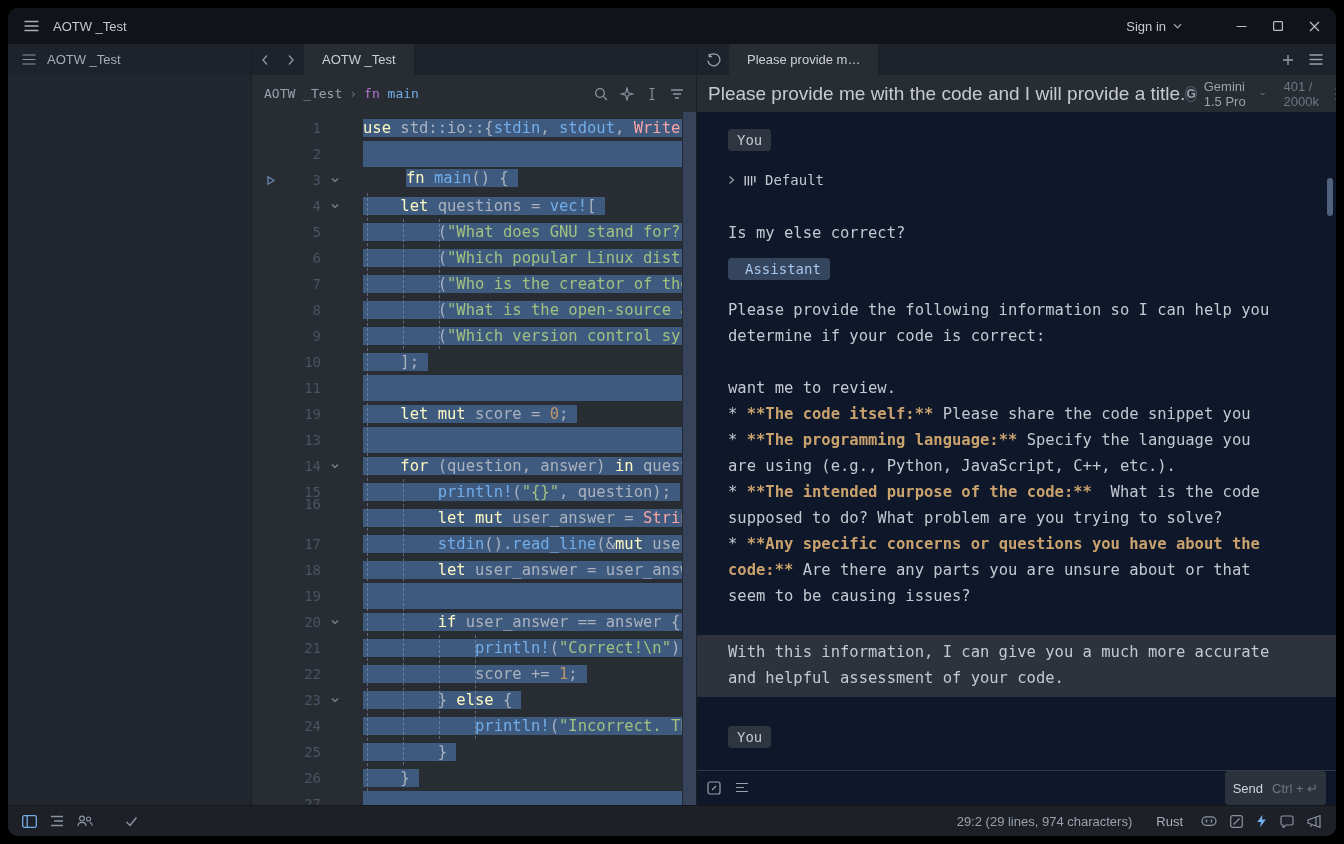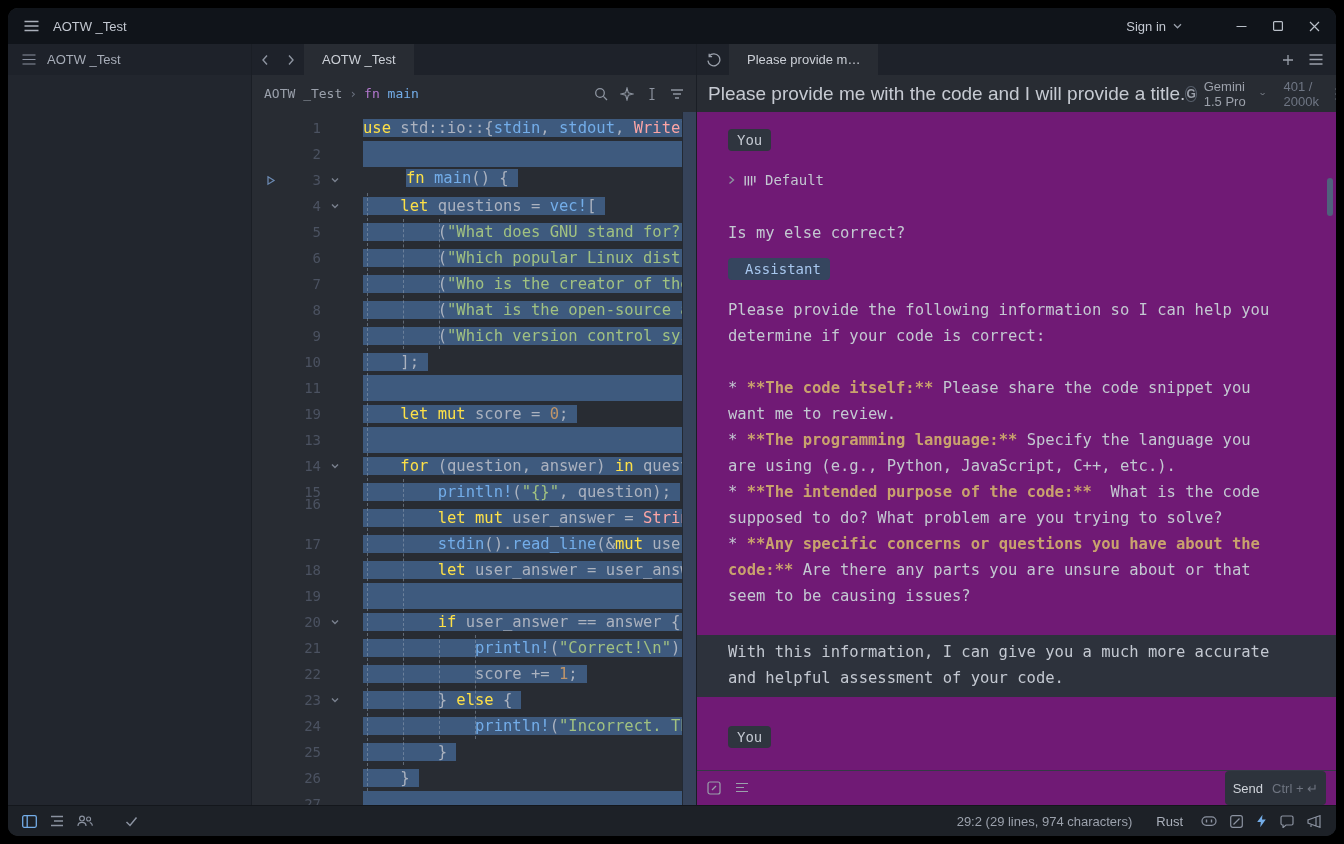--- a/index.html
+++ b/index.html
@@ -13,21 +13,21 @@
   .titlebar{flex:0 0 36px;background:#10141a;display:flex;align-items:center;padding:0 16px;
             color:#b9bfc8;font-size:13px;}
   .tb-title{margin-left:14px;color:#c3c8d1;}
   .signin{display:flex;align-items:center;gap:7px;color:#c3c8d1;margin-right:28px;cursor:default;}
   .win-btn{margin-left:26px;display:flex;align-items:center;}
 
   
   .main{flex:1;display:flex;min-height:0;}
   .col-sidebar{flex:0 0 243px;display:flex;flex-direction:column;background:#22262e;}
   .col-editor{flex:0 0 445px;display:flex;flex-direction:column;border-left:1px solid #1a1e25;box-sizing:border-box;min-width:0;}
-  .col-chat{flex:1;display:flex;flex-direction:column;border-left:1px solid #1a1e25;box-sizing:border-box;background:#701a75;min-width:0;}
+  .col-chat{flex:1;display:flex;flex-direction:column;border-left:1px solid #1a1e25;box-sizing:border-box;background:#0f172a;min-width:0;}
 
   .tabbar{flex:0 0 31px;background:#1e222a;display:flex;align-items:stretch;}
   .toolbar{flex:0 0 37px;background:#282c33;display:flex;align-items:center;}
 
   
   .sidebar-header{flex:0 0 31px;background:#1e222a;display:flex;align-items:center;padding:0 14px;gap:11px;}
   .sidebar-title{color:#a7adb8;font-size:13px;}
   .sidebar-body{flex:1;background:#22262e;}
 
   
@@ -46,21 +46,21 @@
   .gutter{position:absolute;left:0;top:0;bottom:0;width:111px;}
   .grow{position:absolute;left:0;right:0;height:26px;}
   .lnum{position:absolute;right:42px;top:0;line-height:26px;color:#4b5261;
         font-family:"DejaVu Sans Mono",monospace;font-size:14px;}
   .fold-ic{position:absolute;left:78px;top:8px;} .run-ic{position:absolute;left:14px;top:8px;}
   .code{position:absolute;left:111px;right:13px;top:0;bottom:0;overflow:hidden;}
   .crow{position:absolute;left:0;height:26px;line-height:26px;white-space:pre;
         font-family:"DejaVu Sans Mono",monospace;font-size:15.5px;}
   .sel{background:#3e5a7e;padding-right:9px;}
   .sel-fill{display:inline-block;width:321px;height:26px;background:#3e5a7e;vertical-align:top;}
-  .tk-kw{color:#fde047;} .tk-fn{color:#73ade9;} .tk-str{color:#a1c181;}
+  .tk-kw{color:#fef9c3;} .tk-fn{color:#73ade9;} .tk-str{color:#a1c181;}
   .tk-typ{color:#fca5a5;} .tk-num{color:#bf956a;} .tk-d{color:#abb2bf;}
   .guide{position:absolute;width:0;border-left:1px dashed rgba(150,163,182,0.5);z-index:2;}
   .editor-scrollbar{position:absolute;right:0;top:0;bottom:0;width:13px;background:#36435a;border-left:1px solid #232933;}
 
   
   .hist-btn{width:32px;display:flex;align-items:center;justify-content:center;}
   .sq-btn{width:28px;display:flex;align-items:center;justify-content:center;}
   .chat-title{margin-left:11px;color:#c6cad2;font-size:19px;white-space:nowrap;}
   .model-group{display:flex;align-items:center;gap:7px;color:#9ca1ab;font-size:13px;margin-right:18px;}
   .gicon{color:#9ca1ab;font-size:12px;font-weight:bold;border:1px solid #565d69;border-radius:50%;
@@ -399,22 +399,22 @@
         </div>
 
         <div class="umsg">Is my else correct?</div>
 
         <div class="chip assistant a1">Assistant</div>
 
         <div class="abody" id="abody">
             <div class="mline"><span>Please provide the following information so I can help you</span></div>
             <div class="mline"><span>determine if your code is correct:</span></div>
             <div class="mline"></div>
+            <div class="mline"><span>want me to review.</span></div>
             <div class="mline"><span>* </span><span class="bold">**The code itself:**</span><span> Please share the code snippet you</span></div>
-            <div class="mline"><span>want me to review.</span></div>
             <div class="mline"><span>* </span><span class="bold">**The programming language:**</span><span> Specify the language you</span></div>
             <div class="mline"><span>are using (e.g., Python, JavaScript, C++, etc.).</span></div>
             <div class="mline"><span>* </span><span class="bold">**The intended purpose of the code:**</span><span>  What is the code</span></div>
             <div class="mline"><span>supposed to do? What problem are you trying to solve?</span></div>
             <div class="mline"><span>* </span><span class="bold">**Any specific concerns or questions you have about the</span></div>
             <div class="mline"><span class="bold">code:**</span><span> Are there any parts you are unsure about or that</span></div>
             <div class="mline"><span>seem to be causing issues?</span></div>
           </div>
         <div class="aclosing" id="aclosing">
             <div class="mline"><span>With this information, I can give you a much more accurate</span></div>

